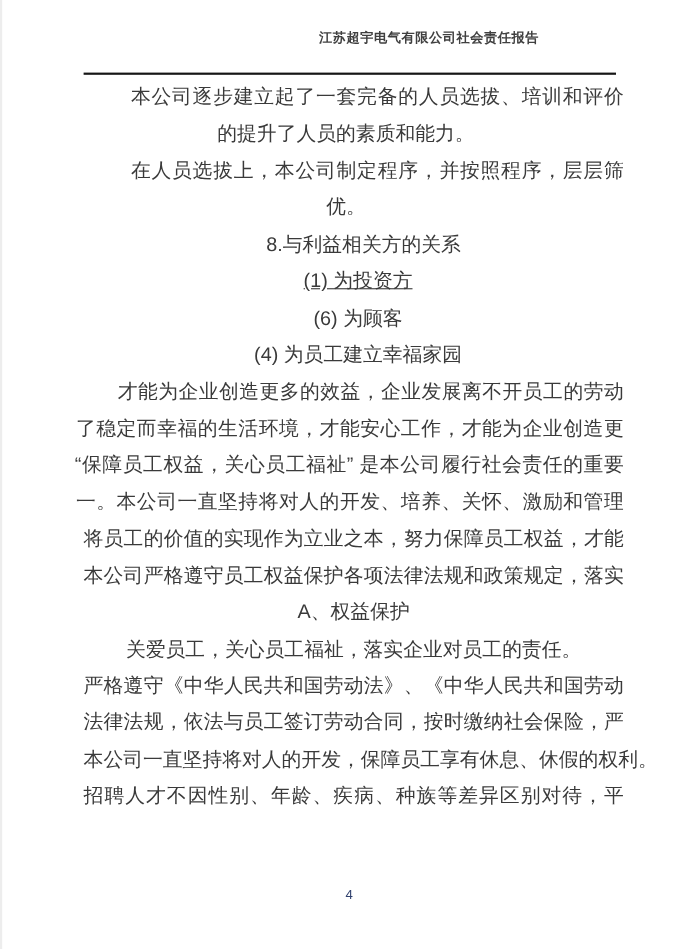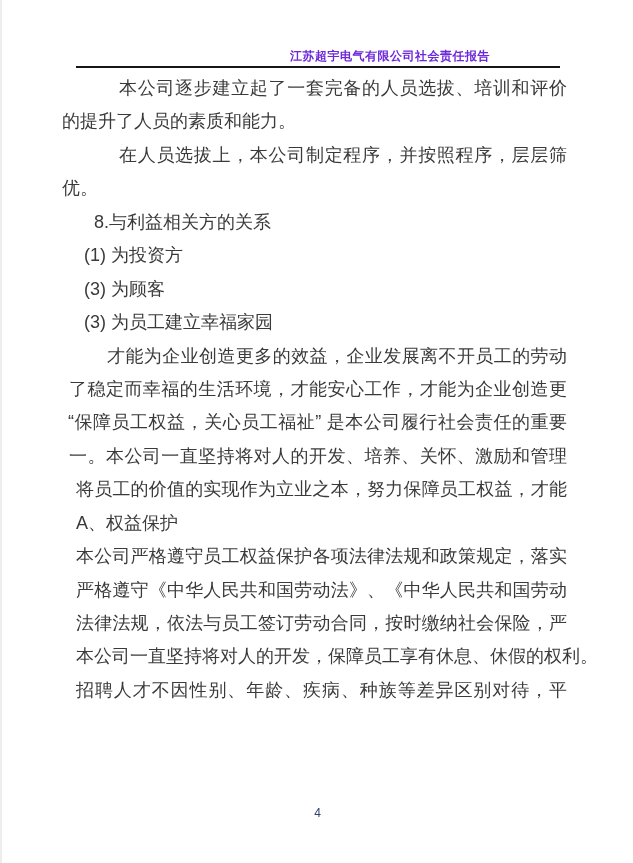--- a/index.html
+++ b/index.html
@@ -10,27 +10,27 @@
     position: relative;
     font-family: "Liberation Sans", sans-serif;
   }
   .page {
     position: absolute; inset: 0;
     background: #ffffff;
     border-left: 2px solid #ededed;
   }
   .header-title {
     position: absolute;
-    top: 48px;
+    top: 26px;
     right: 143px;
     font-family: "Liberation Serif", serif;
     font-weight: bold;
     font-size: 12px;
     letter-spacing: 0.5px;
-    color: #6d28d9;
+    color: #404040;
     white-space: nowrap;
   }
   .header-rule {
     position: absolute;
     top: 66px;
     left: 74px;
     width: 484px;
     height: 2px;
     background: #161616;
   }
@@ -41,21 +41,21 @@
     width: 505px;
     color: #3a3a3a;
     font-size: 18px;
   }
   .line {
     box-sizing: border-box;
     width: 100%;
     height: 33.45px;
     line-height: 33.45px;
     white-space: nowrap;
-    text-align: left;
+    text-align: center;
   }
   .line.fj {
     white-space: normal;
     text-align: justify;
     text-align-last: justify;
     overflow: hidden;
   }
   .page-number {
     position: absolute;
     top: 806px;
@@ -75,30 +75,31 @@
   <div class="header-title">江苏超宇电气有限公司社会责任报告</div>
 
   <div class="header-rule"></div>
 
   <div class="doc-body">
       <div class="line fj" style="padding-left: 57px;">本公司逐步建立起了一套完备的人员选拔、培训和评价系统，有效</div>
       <div class="line" style="padding-left: 0px;">的提升了人员的素质和能力。</div>
       <div class="line fj" style="padding-left: 57px;">在人员选拔上，本公司制定程序，并按照程序，层层筛选，优中选</div>
       <div class="line" style="padding-left: 0px;">优。</div>
       <div class="line" style="padding-left: 32px;">8.与利益相关方的关系</div>
-      <div class="line" style="padding-left: 22px;">(1) 为投资方</div>
-      <div class="line" style="padding-left: 22px;">(3) 为顾客</div>
-      <div class="line" style="padding-left: 22px;">(3) 为员工建立幸福家园</div>
+      <div class="line" style="padding-left: 22px; text-decoration: underline;">(1) 为投资方</div>
+      <div class="line" style="padding-left: 22px;">(6) 为顾客</div>
+      <div class="line" style="padding-left: 22px;">(4) 为员工建立幸福家园</div>
       <div class="line fj" style="padding-left: 45px;">才能为企业创造更多的效益，企业发展离不开员工的劳动创造。员工有</div>
       <div class="line fj" style="padding-left: 7px;">了稳定而幸福的生活环境，才能安心工作，才能为企业创造更多的效益。</div>
       <div class="line fj" style="padding-left: 6px;">“保障员工权益，关心员工福祉” 是本公司履行社会责任的重要内容之</div>
       <div class="line fj" style="padding-left: 7px;">一。本公司一直坚持将对人的开发、培养、关怀、激励和管理放在首位，</div>
       <div class="line fj" style="padding-left: 14px;">将员工的价值的实现作为立业之本，努力保障员工权益，才能安心工作。</div>
+      <div class="line fj" style="padding-left: 14px;">本公司严格遵守员工权益保护各项法律法规和政策规定，落实平等就业，</div>
       <div class="line" style="padding-left: 14px;">A、权益保护</div>
-      <div class="line fj" style="padding-left: 14px;">本公司严格遵守员工权益保护各项法律法规和政策规定，落实平等就业，</div>
+      <div class="line" style="padding-left: 14px;">关爱员工，关心员工福祉，落实企业对员工的责任。</div>
       <div class="line fj" style="padding-left: 14px;">严格遵守《中华人民共和国劳动法》、《中华人民共和国劳动合同法》等</div>
       <div class="line fj" style="padding-left: 14px;">法律法规，依法与员工签订劳动合同，按时缴纳社会保险，严格执行国</div>
       <div class="line" style="padding-left: 14px;">本公司一直坚持将对人的开发，保障员工享有休息、休假的权利。</div>
       <div class="line fj" style="padding-left: 14px;">招聘人才不因性别、年龄、疾病、种族等差异区别对待，平等、公开招</div>
     </div>
 
   <div class="page-number">4</div>
 
 </div>
 

